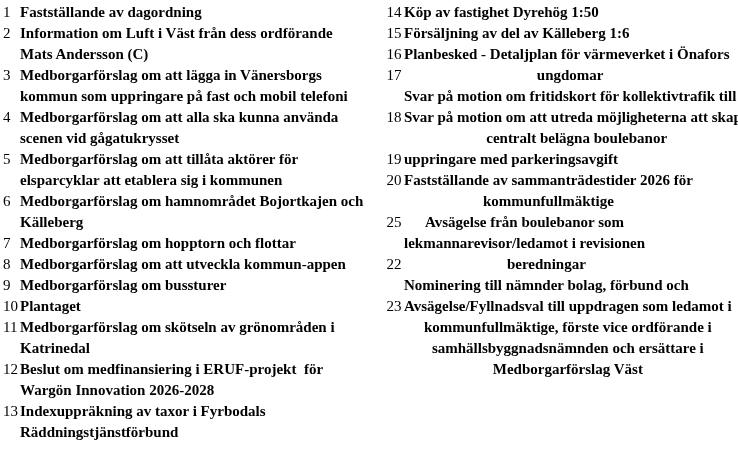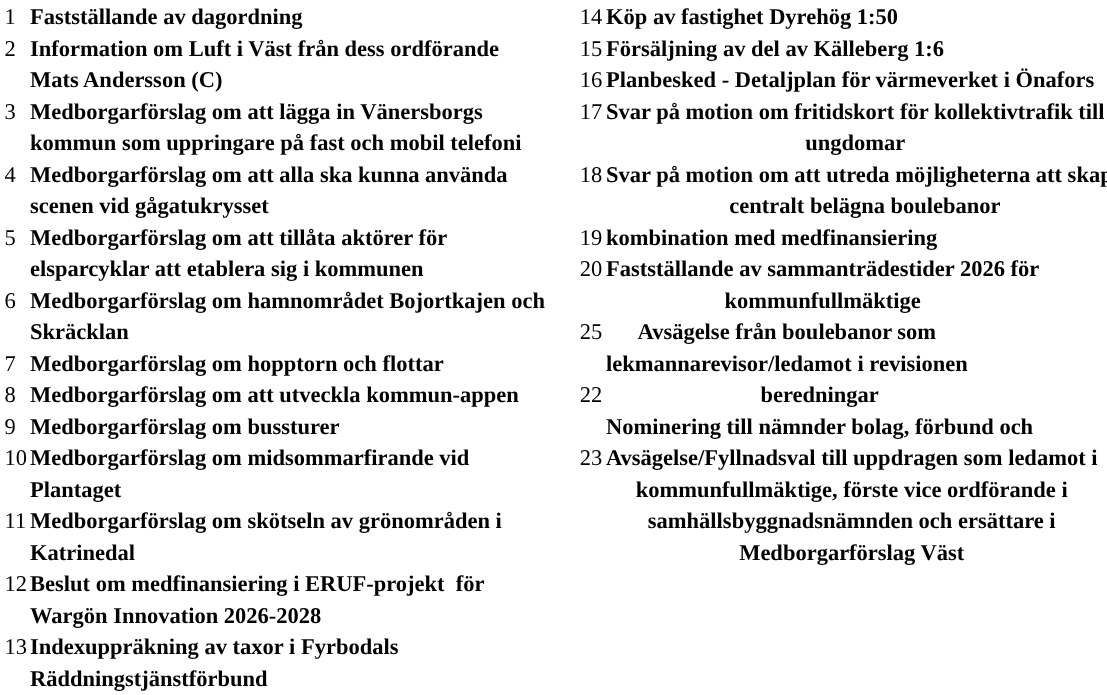--- a/index.html
+++ b/index.html
@@ -90,21 +90,21 @@
         <span class="num">5</span>
         <div class="txt">
           <div class="line">Medborgarförslag om att tillåta aktörer för</div>
           <div class="line">elsparcyklar att etablera sig i kommunen</div>
         </div>
       </div>
       <div class="item">
         <span class="num">6</span>
         <div class="txt">
           <div class="line">Medborgarförslag om hamnområdet Bojortkajen och</div>
-          <div class="line">Skräcklan</div>
+          <div class="line">Källeberg</div>
         </div>
       </div>
       <div class="item">
         <span class="num">7</span>
         <div class="txt">
           <div class="line">Medborgarförslag om hopptorn och flottar</div>
         </div>
       </div>
       <div class="item">
         <span class="num">8</span>
@@ -114,21 +114,20 @@
       </div>
       <div class="item">
         <span class="num">9</span>
         <div class="txt">
           <div class="line">Medborgarförslag om bussturer</div>
         </div>
       </div>
       <div class="item">
         <span class="num">10</span>
         <div class="txt">
-          <div class="line">Medborgarförslag om midsommarfirande vid</div>
           <div class="line">Plantaget</div>
         </div>
       </div>
       <div class="item">
         <span class="num">11</span>
         <div class="txt">
           <div class="line">Medborgarförslag om skötseln av grönområden i</div>
           <div class="line">Katrinedal</div>
         </div>
       </div>
@@ -162,35 +161,35 @@
       </div>
       <div class="item">
         <span class="num">16</span>
         <div class="txt">
           <div class="line">Planbesked - Detaljplan för värmeverket i Önafors</div>
         </div>
       </div>
       <div class="item">
         <span class="num">17</span>
         <div class="txt">
+          <div class="line">ungdomar</div>
           <div class="line">Svar på motion om fritidskort för kollektivtrafik till</div>
-          <div class="line">ungdomar</div>
         </div>
       </div>
       <div class="item">
         <span class="num">18</span>
         <div class="txt">
           <div class="line">Svar på motion om att utreda möjligheterna att skapa</div>
           <div class="line">centralt belägna boulebanor</div>
         </div>
       </div>
       <div class="item">
         <span class="num">19</span>
         <div class="txt">
-          <div class="line">kombination med medfinansiering</div>
+          <div class="line">uppringare med parkeringsavgift</div>
         </div>
       </div>
       <div class="item">
         <span class="num">20</span>
         <div class="txt">
           <div class="line">Fastställande av sammanträdestider 2026 för</div>
           <div class="line">kommunfullmäktige</div>
         </div>
       </div>
       <div class="item">

